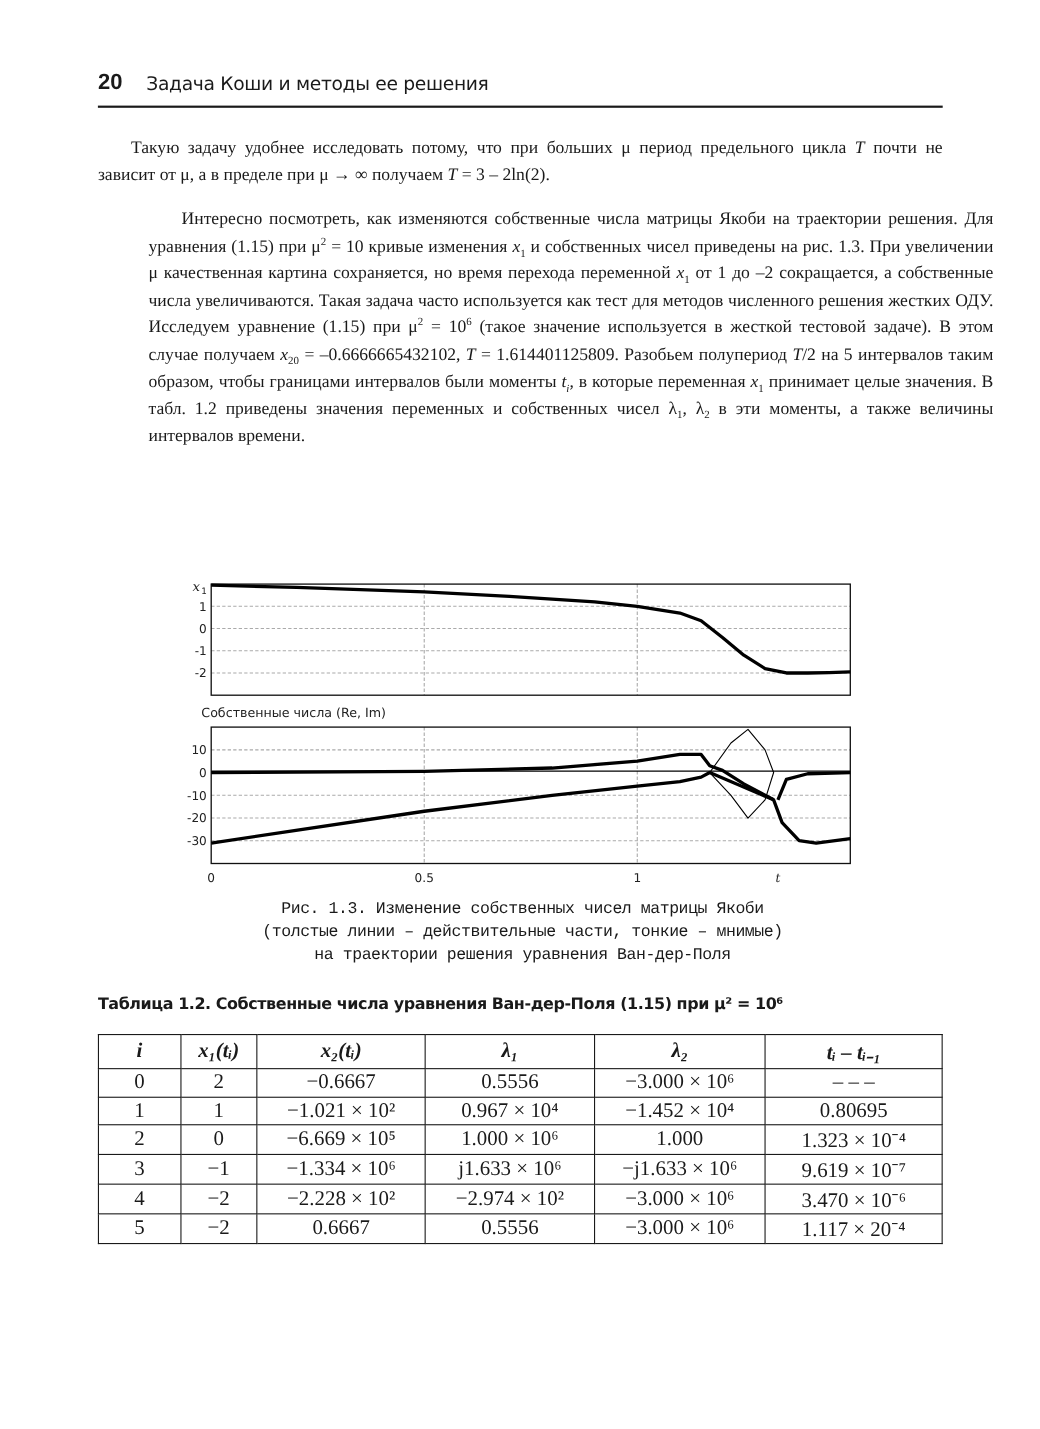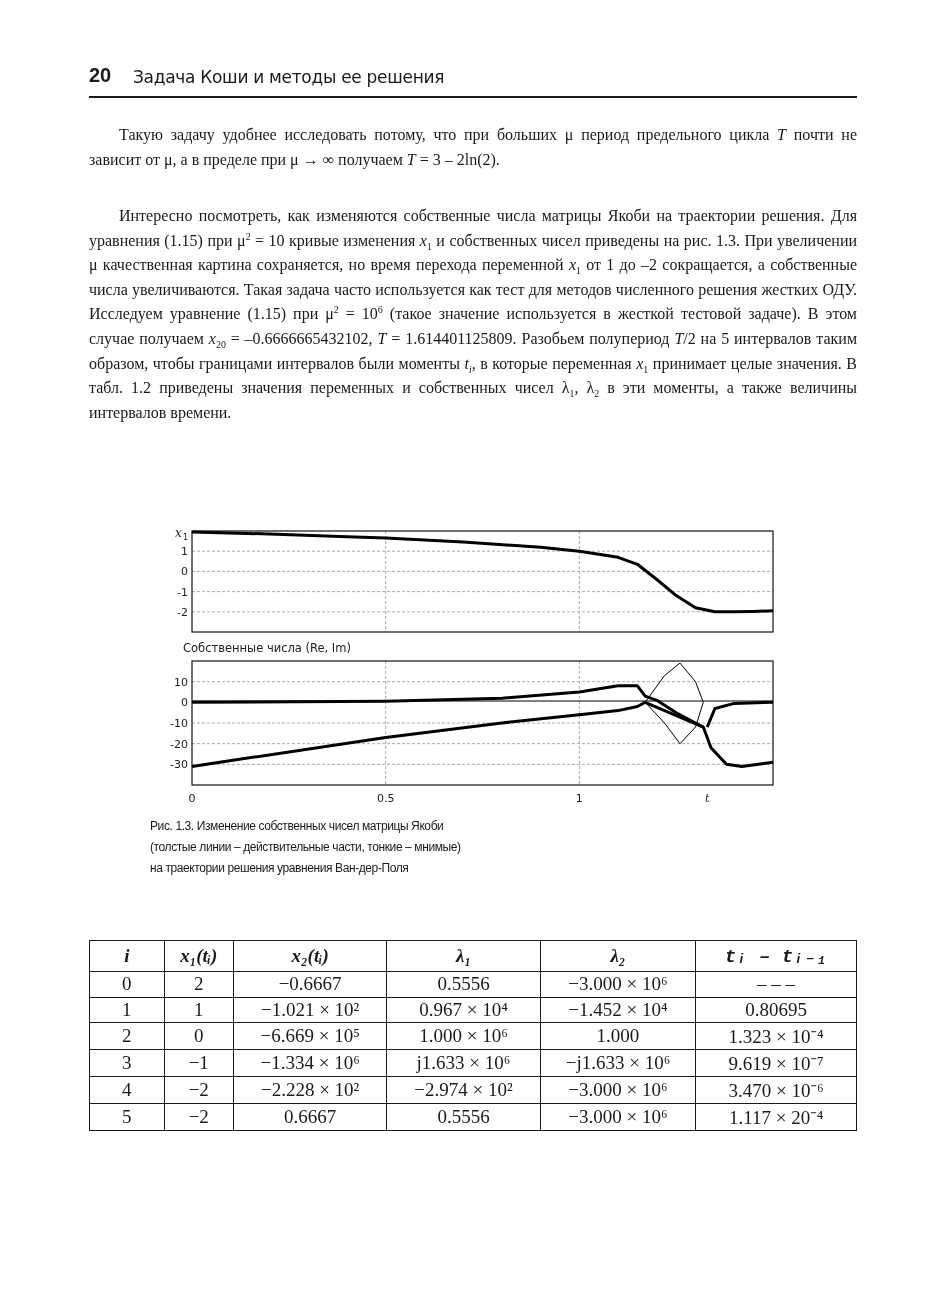--- a/index.html
+++ b/index.html
@@ -6,32 +6,32 @@
   body { width: 945px; height: 1299px; position: relative; overflow: hidden; color: #1a1a1a; }
   .page { position: absolute; left: 0; top: 0; width: 848px; height: 1299px; }
   .header { position: absolute; left: 89px; top: 62px; width: 768px; height: 34px; border-bottom: 2px solid #1a1a1a; }
   .page-num { position: absolute; left: 0; top: 2px; font-family: "Liberation Sans", sans-serif; font-weight: bold; font-size: 20px; }
   .running-title { position: absolute; left: 44px; top: 5px; font-family: "DejaVu Sans", sans-serif; font-size: 17px; letter-spacing: -0.3px; }
   .text { position: absolute; left: 89px; width: 768px; font-family: "Liberation Serif", serif; font-size: 16px; line-height: 24.6px; text-align: justify; }
   .text p { margin: 0; text-indent: 30px; }
   .text p::after { content: ""; display: inline-block; width: 100%; height: 0; }
   .text p.last::after { display: none; }
   .t1 { top: 123px; }
-  .t2 { top: 204px; }
+  .t2 { top: 188px; margin-left: 46px; }
   .t3 { top: 1155px; }
   sup, sub { font-size: 62%; line-height: 0; }
   i { font-style: italic; }
   .figure { position: absolute; left: 160px; top: 520px; width: 630px; height: 290px; }
-  .caption { position: absolute; left: 150px; top: 816px; width: 650px; font-family: Liberation Sans, sans-serif; font-size: 12px; line-height: 21px; letter-spacing: -0.4px; }
+  .caption { position: absolute; left: 150px; top: 816px; width: 650px; text-align: center; font-family: Liberation Mono, monospace; font-size: 15px; line-height: 21px; letter-spacing: -0.4px; }
   .tbl-title { position: absolute; left: 89px; top: 905px; font-family: "DejaVu Sans", sans-serif; font-weight: bold; font-size: 14.5px; letter-spacing: -0.4px; }
   table.data { position: absolute; left: 89px; top: 940px; width: 768px; border-collapse: collapse; font-family: "Liberation Serif", serif; font-size: 19px; }
   table.data th, table.data td { border: 1.5px solid #1a1a1a; text-align: center; padding: 0; height: 24.6px; }
   table.data th { height: 30px; font-style: italic; font-weight: bold; }
   .col-i { width: 70px; } .col-x1 { width: 65px; } .col-x2 { width: 145px; margin-left: 13px; }
-  .col-l1 { width: 145px; } .col-l2 { width: 147px; } .col-dt { width: 152px; font-family: Liberation Mono, monospace; }
+  .col-l1 { width: 145px; } .col-l2 { width: 147px; } .col-dt { width: 152px; }
 </style>
 </head>
 <body>
 
 <div class="page">
 
   <div class="header">
     <span class="page-num">20</span>
     <span class="running-title">Задача Коши и методы ее решения</span>
   </div>
@@ -98,20 +98,21 @@
         </g>
     </g>
   </svg>
 
   <div class="caption">
     <div>Рис. 1.3. Изменение собственных чисел матрицы Якоби</div>
     <div>(толстые линии – действительные части, тонкие – мнимые)</div>
     <div>на траектории решения уравнения Ван-дер-Поля</div>
   </div>
 
+  <div class="tbl-title">Таблица 1.2. Собственные числа уравнения Ван-дер-Поля (1.15) при μ² = 10⁶</div>
 
   <table class="data">
     <thead>
       <tr>
         <th class="col-i">i</th>
         <th class="col-x1">x₁(tᵢ)</th>
         <th class="col-x2">x₂(tᵢ)</th>
         <th class="col-l1">λ₁</th>
         <th class="col-l2">λ₂</th>
         <th class="col-dt">tᵢ – tᵢ₋₁</th>

